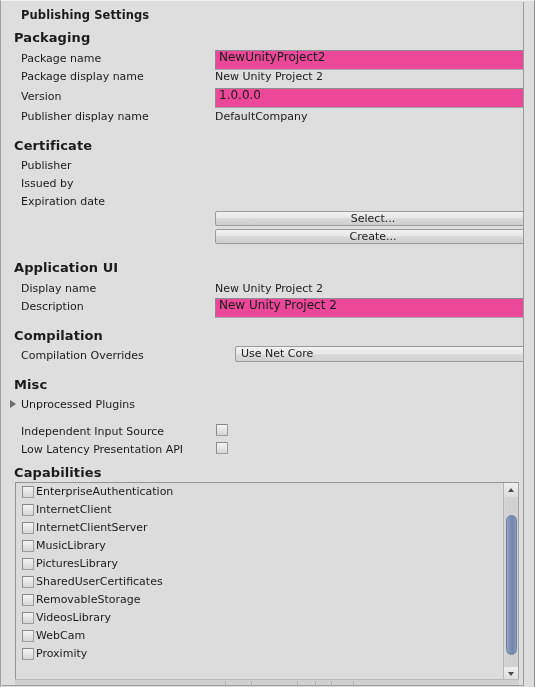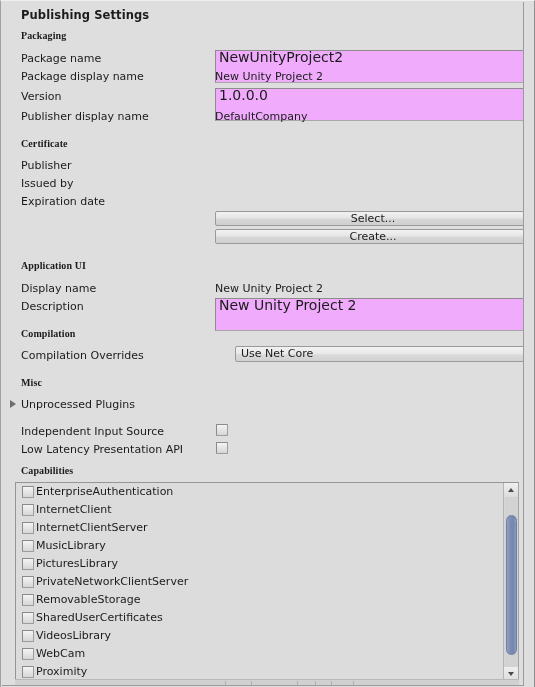--- a/index.html
+++ b/index.html
@@ -44,25 +44,24 @@
     position: absolute;
     left: 19px;
     top: 6px;
     font-weight: bold;
     font-size: 11.5px;
     letter-spacing: 0.1px;
   }
 
   .section-head {
     position: absolute;
-    left: 19px;
+    left: 12px;
     font-weight: bold;
-    font-size: 10px;
+    font-size: 13px;
     letter-spacing: 0.1px;
-    font-family: Liberation Serif, serif;
   }
 
   .label {
     position: absolute;
     left: 19px;
     font-size: 11px;
     white-space: nowrap;
   }
 
   .value-plain {
@@ -70,27 +69,27 @@
     left: 213px;
     font-size: 11px;
     white-space: nowrap;
   }
 
   
   .field {
     position: absolute;
     left: 213px;
     width: 316px;
-    height: 33px;
-    box-sizing: border-box;
-    background: #f0abfc;
+    height: 20px;
+    box-sizing: border-box;
+    background: #ec4899;
     border: 1px solid #a8a8a8;
     border-top-color: #8d8d8d;
     border-left-color: #8d8d8d;
-    font-size: 14px;
+    font-size: 12px;
     line-height: 13px;
     padding-left: 3px;
     color: #1b1b1b;
     white-space: nowrap;
     overflow: hidden;
   }
 
   
   .btn {
     position: absolute;
@@ -355,29 +354,25 @@
           <div class="cap-row">
             <span class="cb"></span>
             <span class="cap-label">MusicLibrary</span>
           </div>
           <div class="cap-row">
             <span class="cb"></span>
             <span class="cap-label">PicturesLibrary</span>
           </div>
           <div class="cap-row">
             <span class="cb"></span>
-            <span class="cap-label">PrivateNetworkClientServer</span>
+            <span class="cap-label">SharedUserCertificates</span>
           </div>
           <div class="cap-row">
             <span class="cb"></span>
             <span class="cap-label">RemovableStorage</span>
-          </div>
-          <div class="cap-row">
-            <span class="cb"></span>
-            <span class="cap-label">SharedUserCertificates</span>
           </div>
           <div class="cap-row">
             <span class="cb"></span>
             <span class="cap-label">VideosLibrary</span>
           </div>
           <div class="cap-row">
             <span class="cb"></span>
             <span class="cap-label">WebCam</span>
           </div>
           <div class="cap-row">

